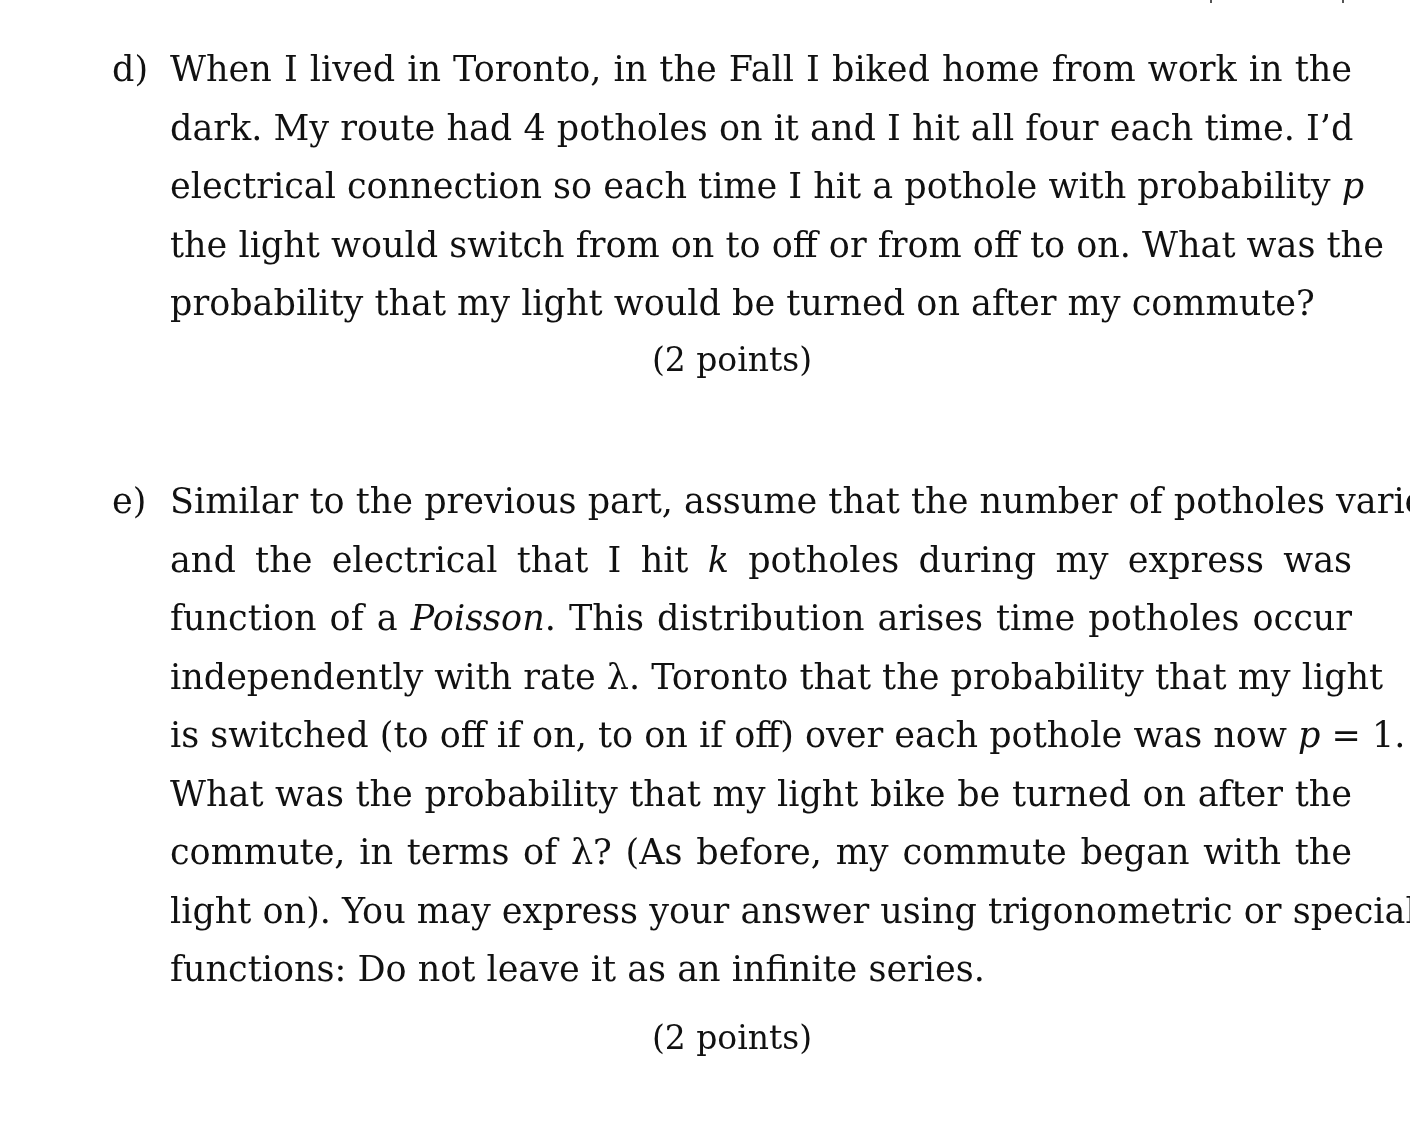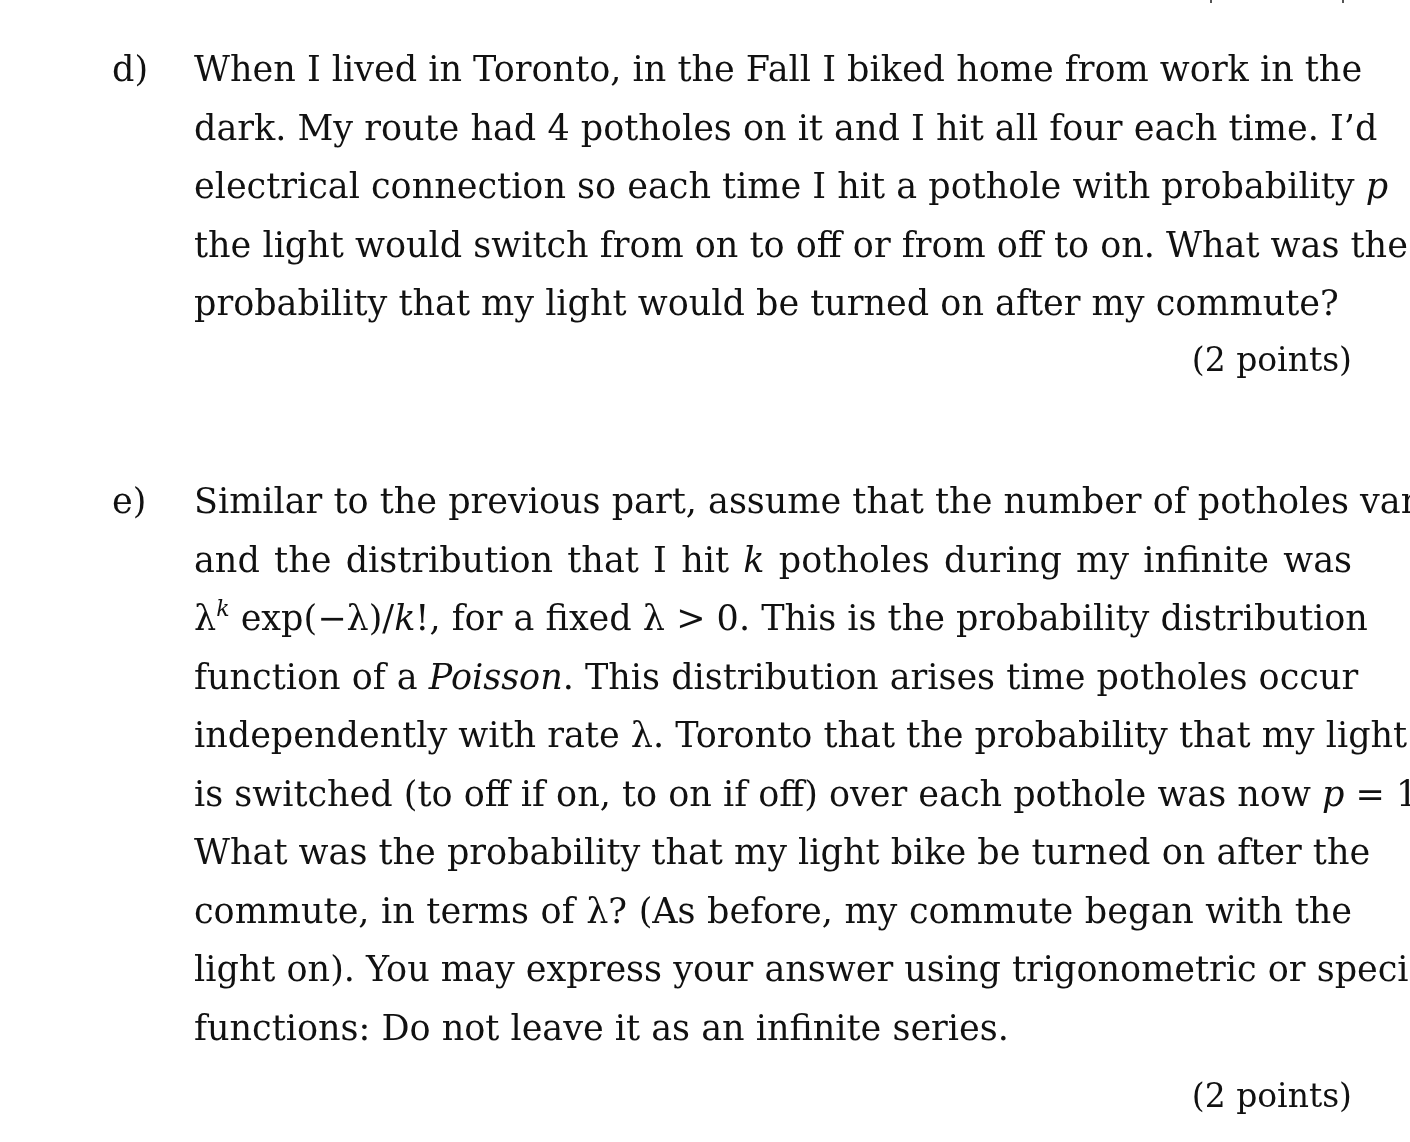--- a/index.html
+++ b/index.html
@@ -4,23 +4,23 @@
 <style>
   html, body { margin: 0; padding: 0; background: #ffffff; }
   body { width: 1410px; height: 1142px; position: relative; overflow: hidden;
          font-family: "DejaVu Serif", "Liberation Serif", serif; color: #111; }
   .top-edge { position: absolute; top: 0; right: 60px; width: 140px; height: 3px; }
   .top-edge span { position: absolute; top: 0; width: 2px; height: 3px; background: #555; }
   .problem { position: absolute; left: 112px; width: 1240px; }
   .label { position: absolute; left: 0; font-size: 35px; line-height: 58.5px; }
   .lines { margin-left: 58px; }
   .line { font-size: 35px; line-height: 58.5px; height: 58.5px; white-space: nowrap;
-          text-align: justify; text-align-last: justify; margin-left: 24px; }
+          text-align: justify; text-align-last: justify; }
   .line.last { text-align-last: left; }
-  .points { text-align: right; font-size: 33px; line-height: 50px; margin-top: 2px; }
+  .points { text-align: center; font-size: 33px; line-height: 50px; margin-top: 2px; }
   i, .m { font-style: italic; }
   sup { font-size: 22px; font-style: italic; vertical-align: 14px; line-height: 0; }
 </style>
 </head>
 <body>
 
 <div class="top-edge">
     <span style="left:0"></span>
     <span style="left:132px"></span>
   </div>
@@ -34,22 +34,21 @@
     <div class="line">the light would switch from on to off or from off to on. What was the</div>
     <div class="line last">probability that my light would be turned on after my commute?</div>
   </div>
   <div class="points">(2 points)</div>
 </div>
 
 <div class="problem" style="top:472px;">
   <div class="label">e)</div>
   <div class="lines">
     <div class="line">Similar to the previous part, assume that the number of potholes varied</div>
-    <div class="line"><span>and the distribution that I hit </span><span class="m">k</span><span> potholes during my infinite was</span></div>
-    <div class="line"><span>λ</span><sup>k</sup><span> exp(−λ)/</span><span class="m">k</span><span>!, for a fixed λ &gt; 0. This is the probability distribution</span></div>
+    <div class="line"><span>and the electrical that I hit </span><span class="m">k</span><span> potholes during my express was</span></div>
     <div class="line"><span>function of a </span><i>Poisson</i><span>. This distribution arises time potholes occur</span></div>
     <div class="line">independently with rate λ. Toronto that the probability that my light</div>
     <div class="line"><span>is switched (to off if on, to on if off) over each pothole was now </span><span class="m">p</span><span> = 1.</span></div>
     <div class="line">What was the probability that my light bike be turned on after the</div>
     <div class="line">commute, in terms of λ? (As before, my commute began with the</div>
     <div class="line">light on). You may express your answer using trigonometric or special</div>
     <div class="line last">functions: Do not leave it as an infinite series.</div>
   </div>
   <div class="points" style="margin-top:14px;">(2 points)</div>
 </div>

